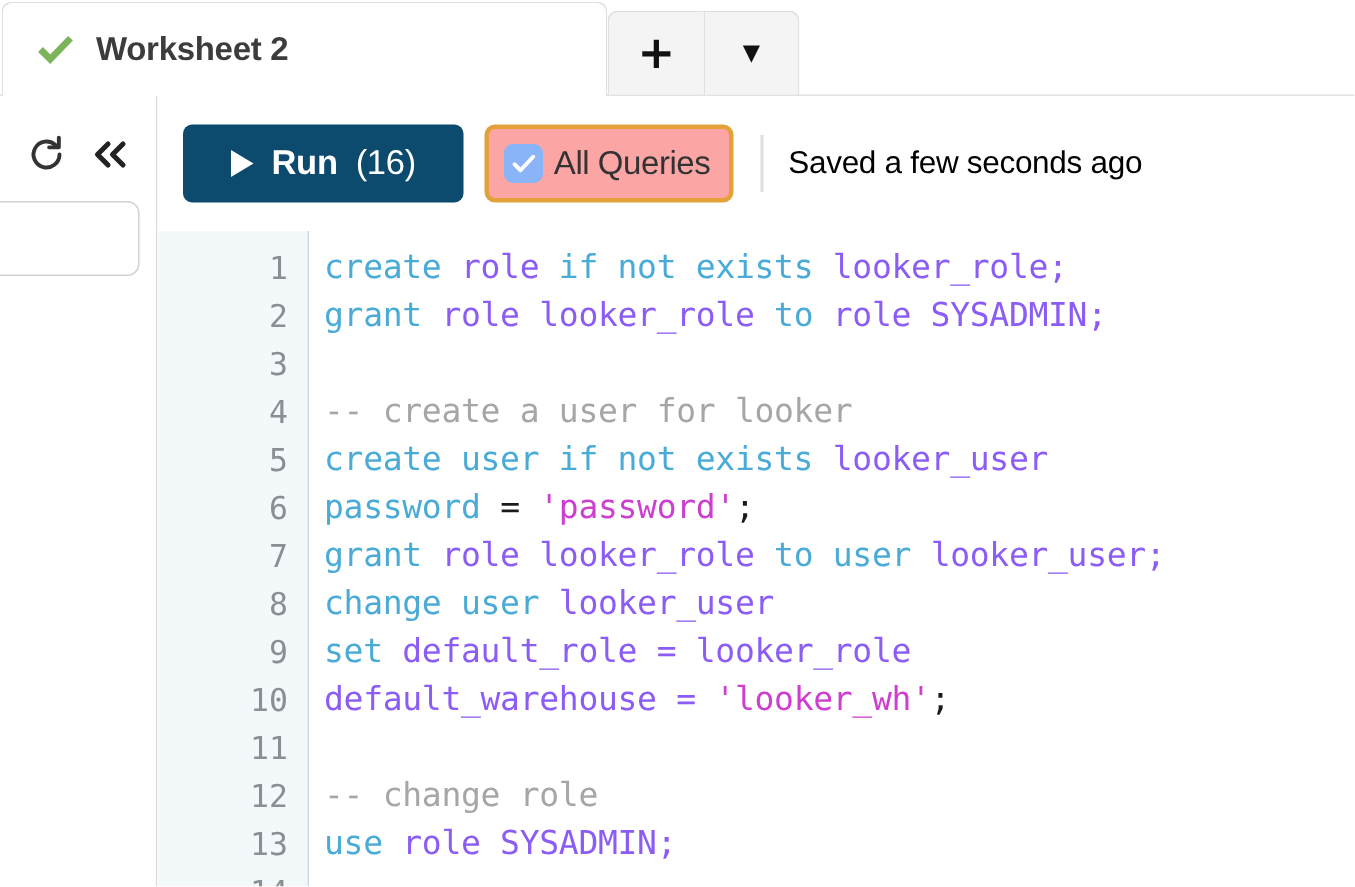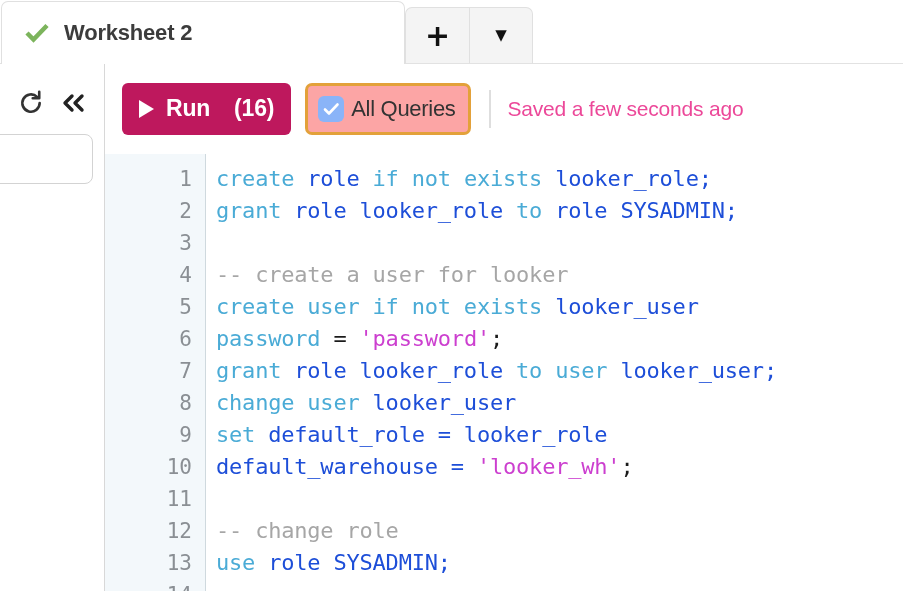--- a/index.html
+++ b/index.html
@@ -167,39 +167,39 @@
     background: #ffffff;
     flex: 0 0 89px;
   }
 
   .run-btn {
     display: flex;
     align-items: center;
     justify-content: center;
     gap: 12px;
     height: 52px;
-    padding: 0 17px;
-    background: #be185d;
+    padding: 0 32px;
+    background: #0c4a6e;
     border: none;
     border-radius: 6px;
     color: #ffffff;
     cursor: pointer;
     white-space: nowrap;
   }
 
   .run-play {
     width: 0; height: 0;
     border-left: 15px solid #ffffff;
     border-top: 9px solid transparent;
     border-bottom: 9px solid transparent;
     display: inline-block;
   }
 
   .run-text { font-size: 23px; font-weight: bold; letter-spacing: -0.2px; }
-  .run-count { font-size: 23px; font-weight: bold; letter-spacing: -0.2px; margin-left: 12px; }
+  .run-count { font-size: 23px; font-weight: normal; letter-spacing: -0.2px; }
 
   .allq-wrap {
     margin-left: 14px;
     height: 52px;
     display: flex;
     align-items: center;
     padding: 0 12px 0 10px;
     border: 3px solid #e3a13a;
     border-radius: 7px;
     background: #fca5a5;
@@ -228,21 +228,21 @@
   .tb-divider {
     width: 2px;
     height: 38px;
     background: #dedede;
     margin: 0 17px 0 18px;
     flex: 0 0 2px;
   }
 
   .saved-text {
     font-size: 21px;
-    color: #ec4899;
+    color: #000000;
     letter-spacing: -0.2px;
     white-space: nowrap;
   }
 
   
   .editor {
     position: relative;
     flex: 1 1 auto;
     display: flex;
     overflow: hidden;
@@ -280,21 +280,21 @@
     height: 32px;
     line-height: 32px;
     font-family: "DejaVu Sans Mono", monospace;
     font-size: 22px;
     white-space: pre;
     color: #1a1a1a;
     letter-spacing: -0.2px;
   }
 
   .tok-kw   { color: #4aabd6; margin-top: 12px; }
-  .tok-id   { color: #1d4ed8; }
+  .tok-id   { color: #8b5cf6; }
   .tok-str  { color: #cc3fcf; }
   .tok-cmt  { color: #a6a6a6; text-align: center; }
   .tok-op   { color: #1a1a1a; }
 </style>
 </head>
 <body>
 
 <div id="app">
 
   <div class="tabbar">

